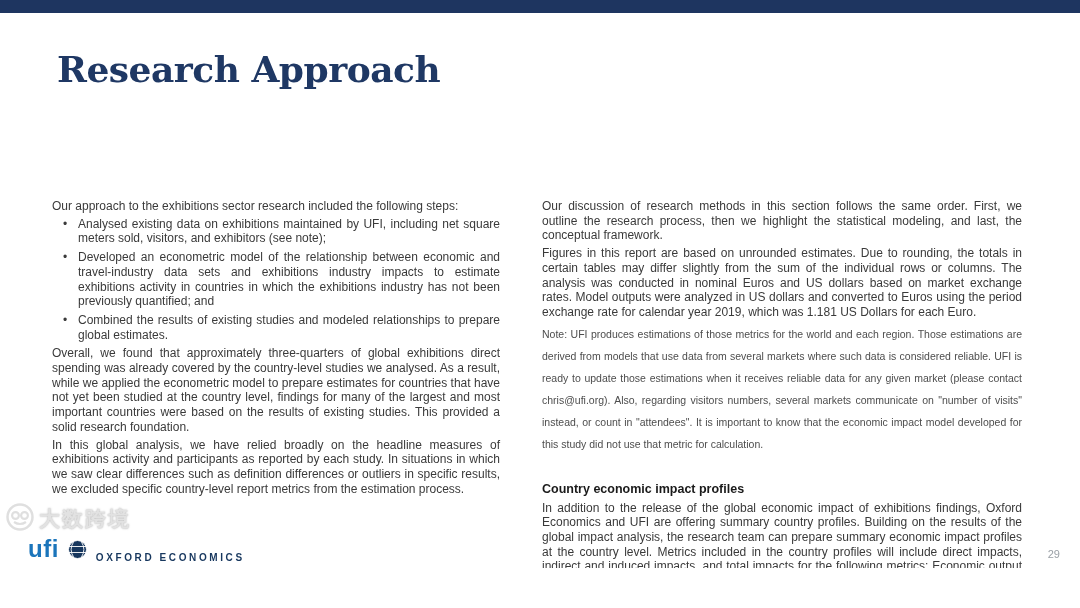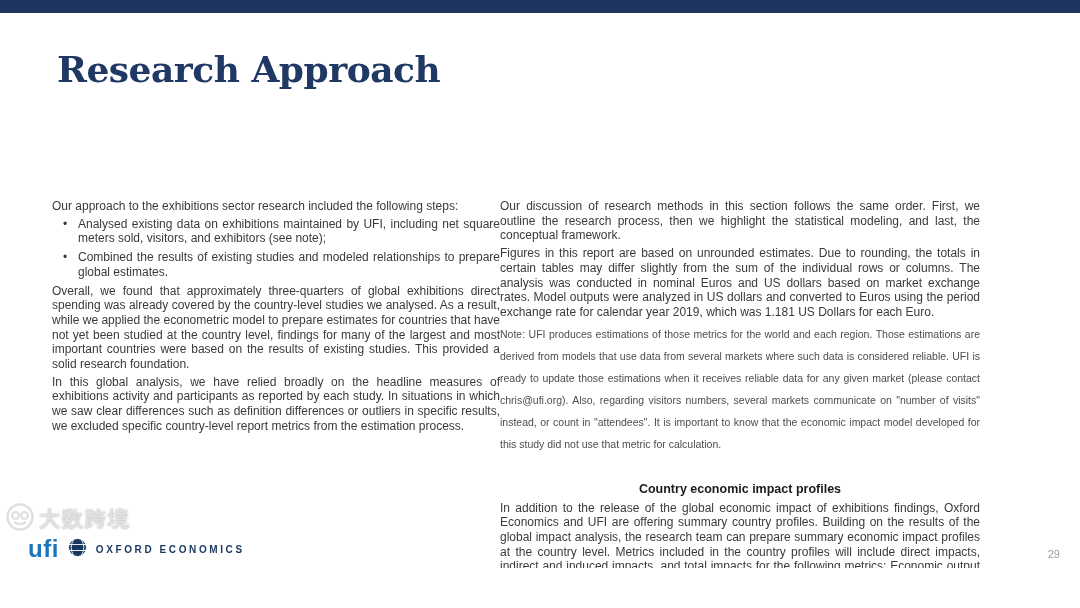--- a/index.html
+++ b/index.html
@@ -34,20 +34,21 @@
     font-size: 13px;
     line-height: 19px;
     font-weight: 700;
     color: #1f3864;
     text-align: left;
   }
   .columns {
     position: absolute;
     top: 199px; left: 52px;
     display: flex;
+    gap: 42px;
   }
   .col-left  { width: 448px; }
   .col-right { width: 480px; }
   .body {
     font-size: 12px;
     line-height: 14.7px;
     color: #3a3a3a;
     text-align: justify;
   }
   p.body { margin-bottom: 3px; }
@@ -73,28 +74,27 @@
     line-height: 22px;
     color: #4d4d4d;
     text-align: justify;
     margin: 2px 0 27px 0;
   }
   .subhead {
     font-size: 12.5px;
     font-weight: 700;
     color: #1a1a1a;
     margin-bottom: 5px;
-    text-align: center;
   }
   .footer-logos {
     position: absolute;
     left: 28px;
     bottom: 5px;
     display: flex;
-    align-items: center;
+    align-items: flex-end;
     gap: 9px;
   }
   .ufi-text {
     font-size: 24px;
     font-weight: 700;
     color: #1b75bb;
     letter-spacing: 0.5px;
   }
   .globe { display: block; }
   .oxford-text {
@@ -138,20 +138,21 @@
 
   <h1 class="title">Research Approach</h1>
 
 
   <div class="columns">
 
     <div class="col-left">
       <p class="body intro">Our approach to the exhibitions sector research included the following steps:</p>
       <ul class="bullets">
         <li class="body">Analysed existing data on exhibitions maintained by UFI, including net square meters sold, visitors, and exhibitors (see note);</li>
+        <li class="body">Developed an econometric model of the relationship between economic and travel-industry data sets and exhibitions industry impacts to estimate exhibitions activity in countries in which the exhibitions industry has not been previously quantified; and</li>
         <li class="body">Combined the results of existing studies and modeled relationships to prepare global estimates.</li>
       </ul>
       <p class="body">Overall, we found that approximately three-quarters of global exhibitions direct spending was already covered by the country-level studies we analysed. As a result, while we applied the econometric model to prepare estimates for countries that have not yet been studied at the country level, findings for many of the largest and most important countries were based on the results of existing studies. This provided a solid research foundation.</p>
       <p class="body">In this global analysis, we have relied broadly on the headline measures of exhibitions activity and participants as reported by each study. In situations in which we saw clear differences such as definition differences or outliers in specific results, we excluded specific country-level report metrics from the estimation process.</p>
     </div>
 
     <div class="col-right">
       <p class="body">Our discussion of research methods in this section follows the same order. First, we outline the research process, then we highlight the statistical modeling, and last, the conceptual framework.</p>
       <p class="body">Figures in this report are based on unrounded estimates. Due to rounding, the totals in certain tables may differ slightly from the sum of the individual rows or columns. The analysis was conducted in nominal Euros and US dollars based on market exchange rates. Model outputs were analyzed in US dollars and converted to Euros using the period exchange rate for calendar year 2019, which was 1.181 US Dollars for each Euro.</p>
       <p class="note">Note: UFI produces estimations of those metrics for the world and each region. Those estimations are derived from models that use data from several markets where such data is considered reliable. UFI is ready to update those estimations when it receives reliable data for any given market (please contact chris@ufi.org). Also, regarding visitors numbers, several markets communicate on "number of visits" instead, or count in "attendees". It is important to know that the economic impact model developed for this study did not use that metric for calculation.</p>

